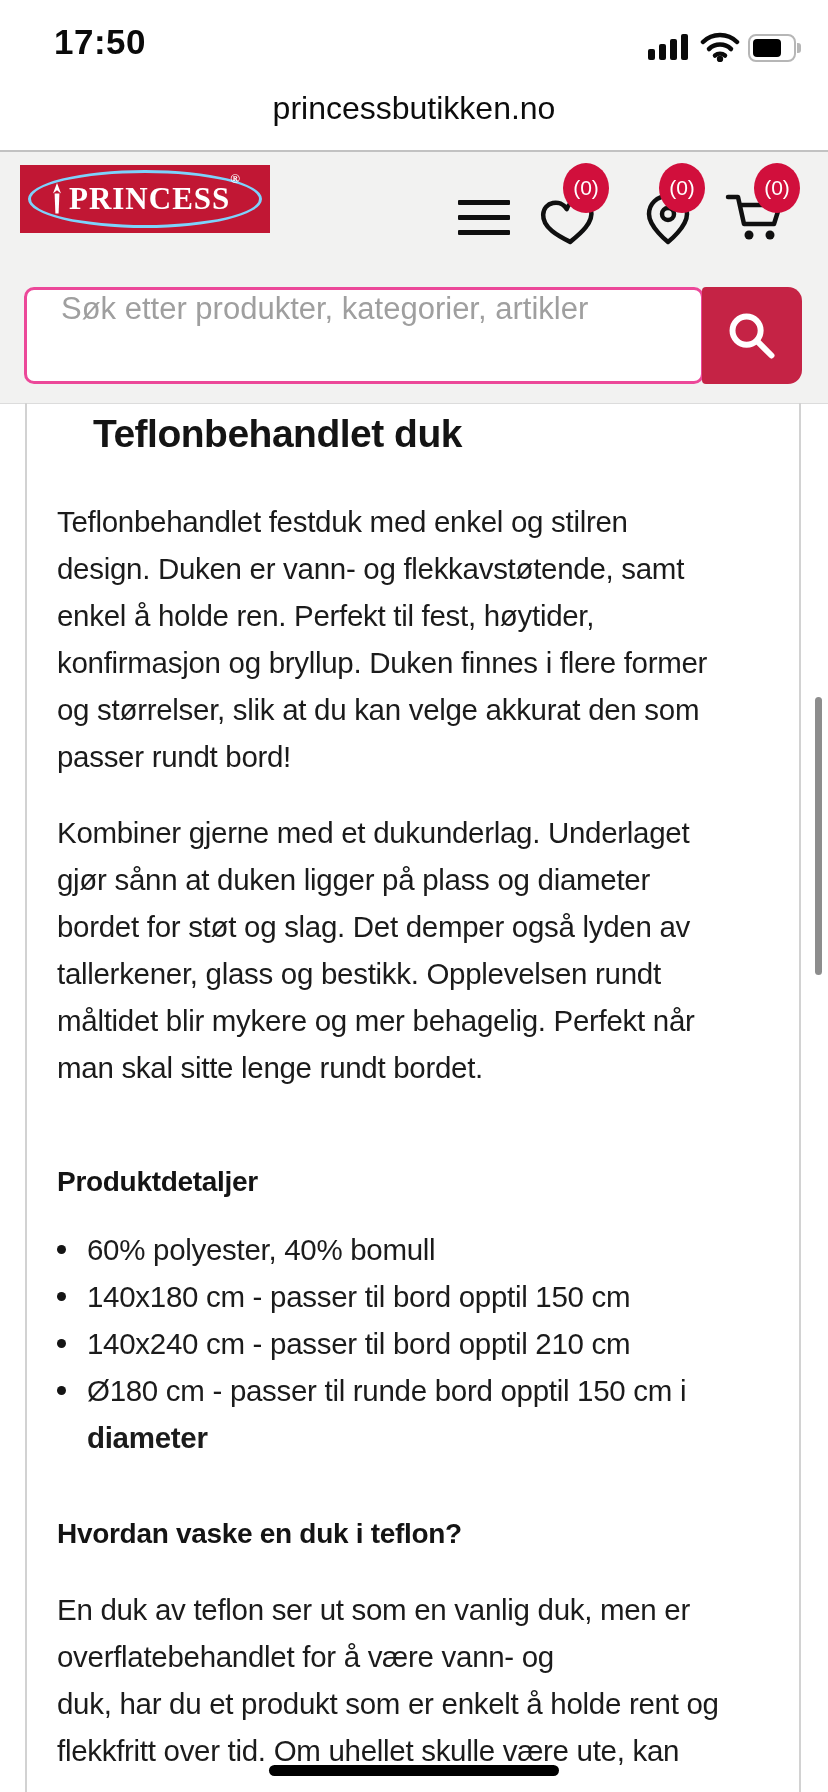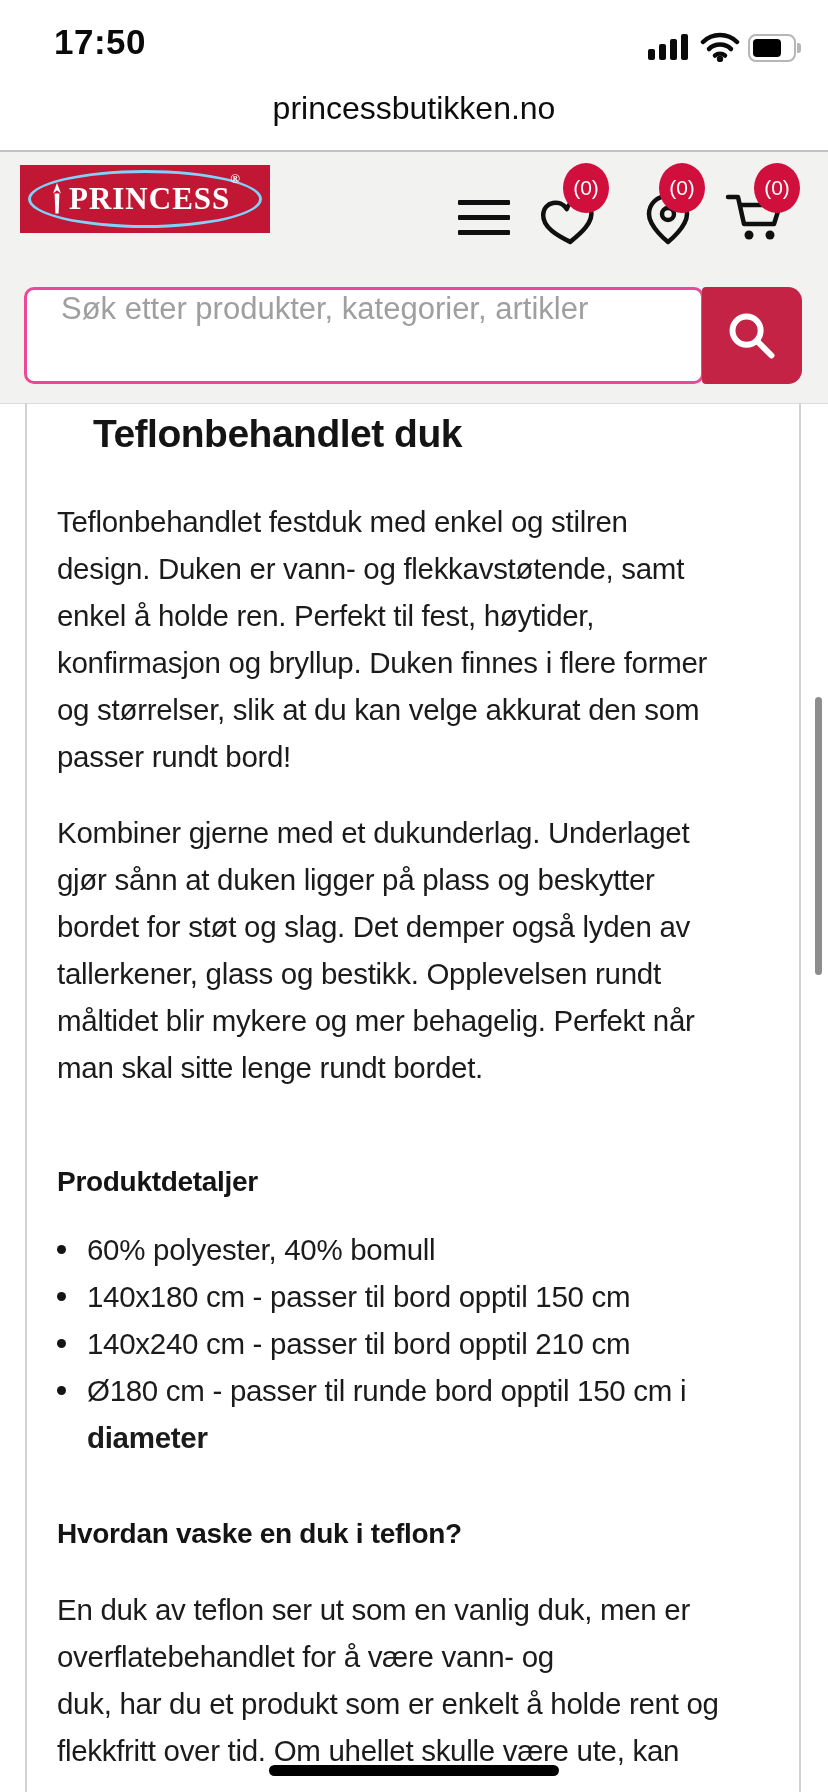--- a/index.html
+++ b/index.html
@@ -164,21 +164,21 @@
     <div>Teflonbehandlet festduk med enkel og stilren</div>
     <div>design. Duken er vann- og flekkavstøtende, samt</div>
     <div>enkel å holde ren. Perfekt til fest, høytider,</div>
     <div>konfirmasjon og bryllup. Duken finnes i flere former</div>
     <div>og størrelser, slik at du kan velge akkurat den som</div>
     <div>passer rundt bord!</div>
   </div>
 
   <div class="para p2">
     <div>Kombiner gjerne med et dukunderlag. Underlaget</div>
-    <div>gjør sånn at duken ligger på plass og beskytter</div>
+    <div>gjør sånn at duken ligger på plass og diameter</div>
     <div>bordet for støt og slag. Det demper også lyden av</div>
     <div>tallerkener, glass og bestikk. Opplevelsen rundt</div>
     <div>måltidet blir mykere og mer behagelig. Perfekt når</div>
     <div>man skal sitte lenge rundt bordet.</div>
   </div>
 
   <div class="sub-h h-details">Produktdetaljer</div>
 
   <div class="plist">
     <div class="li">

